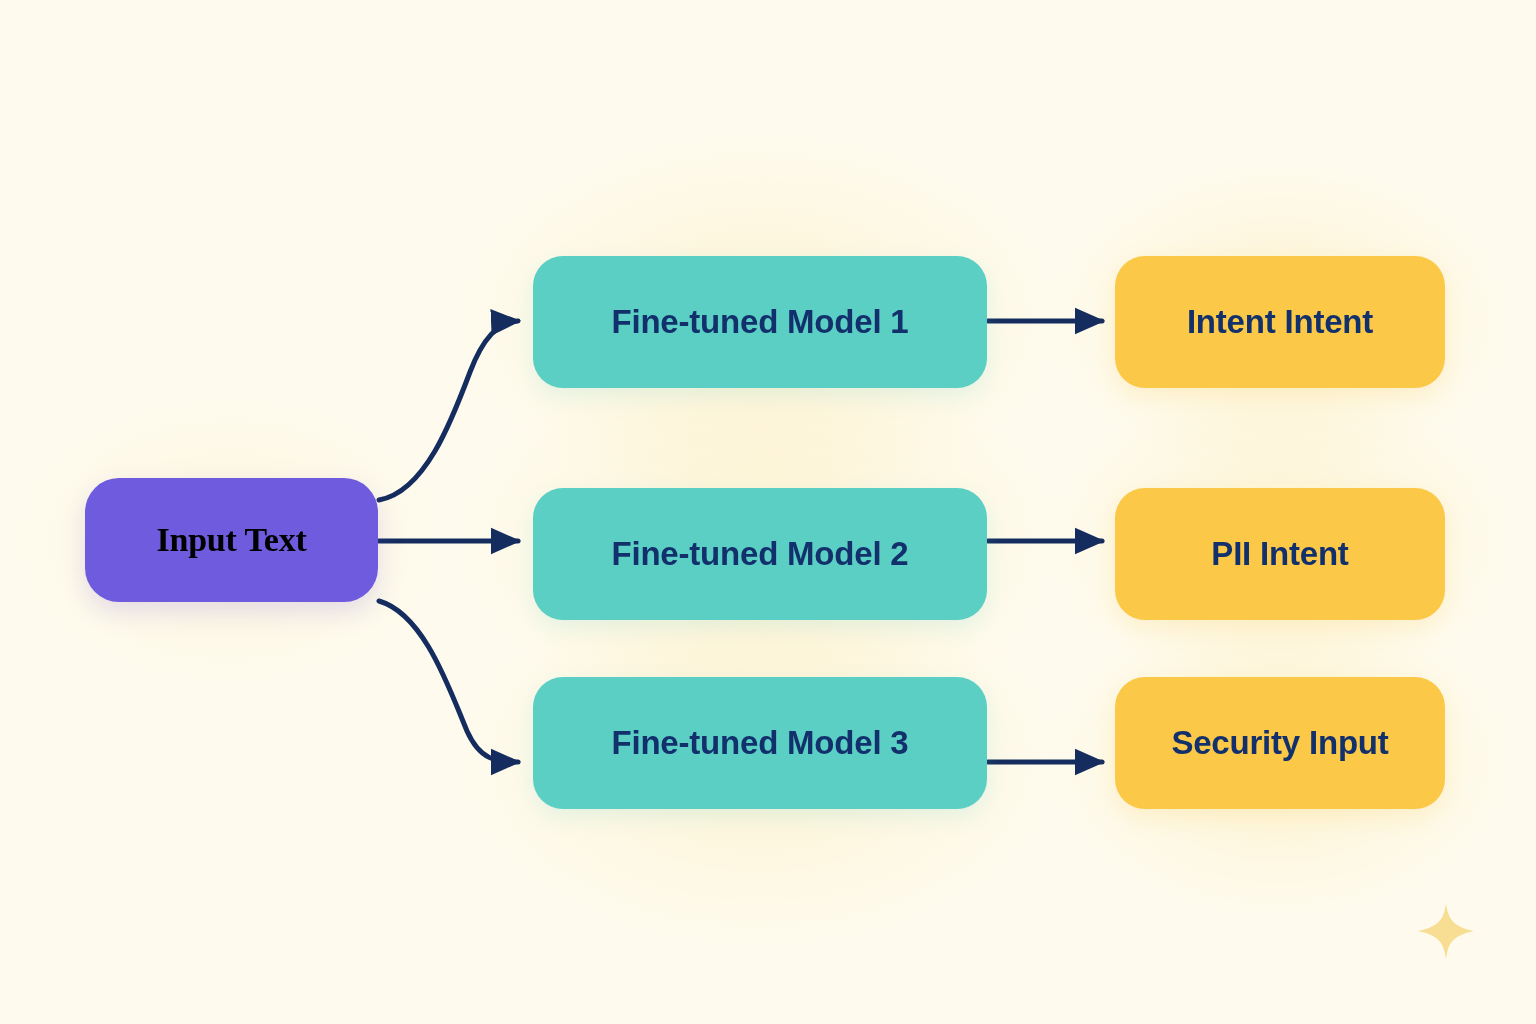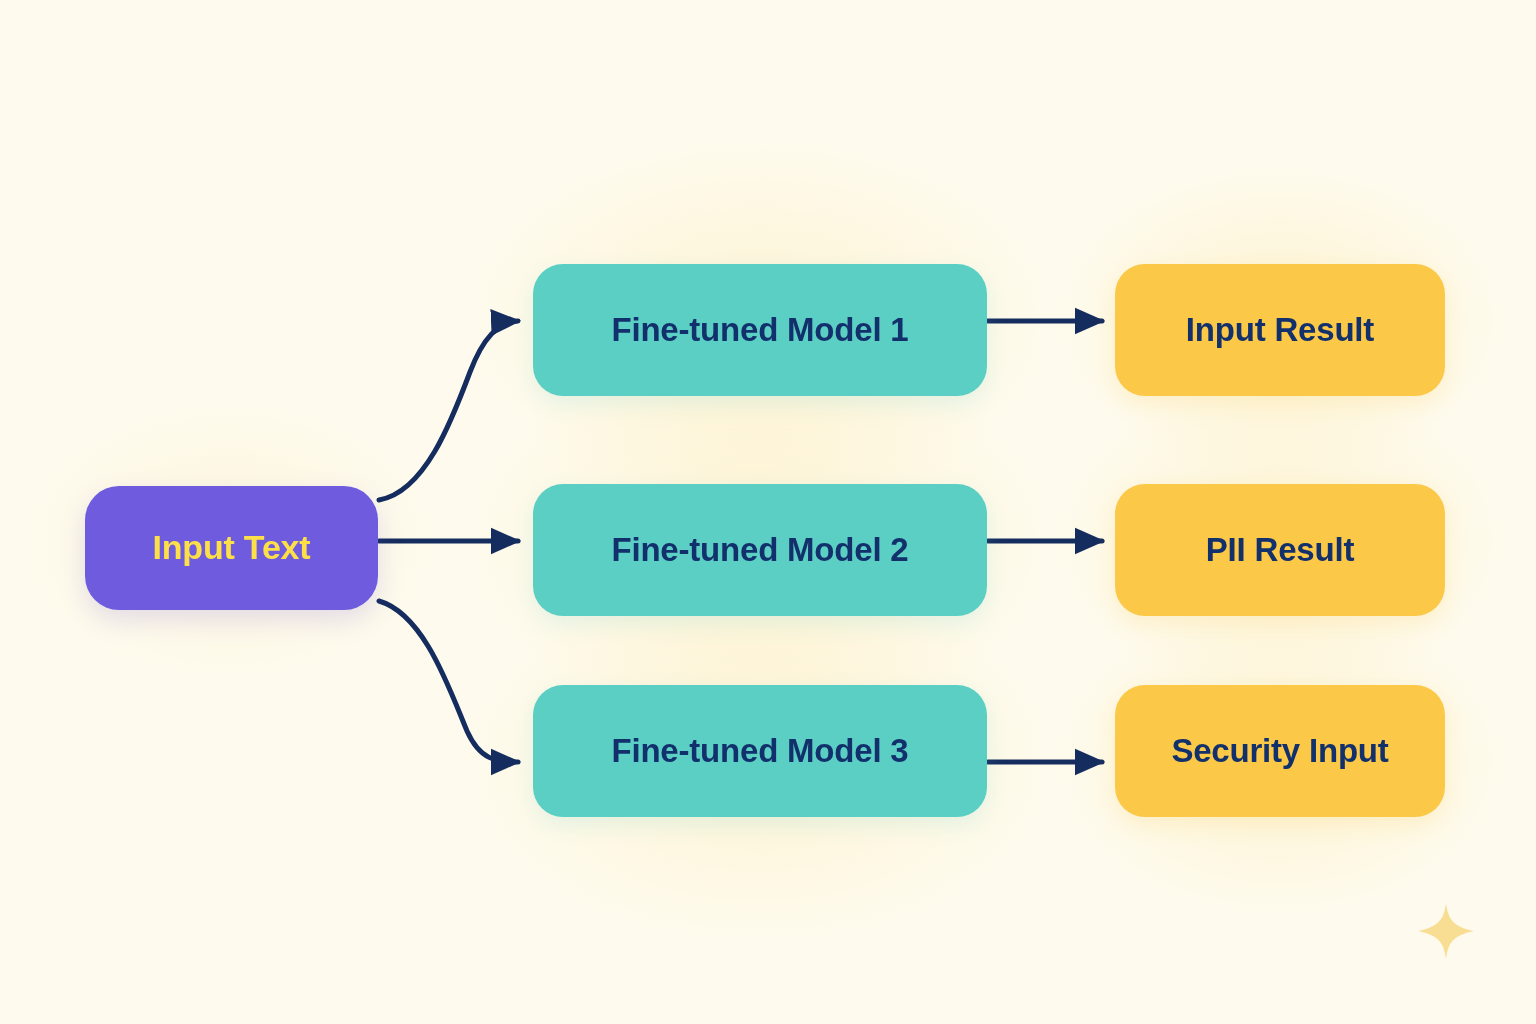--- a/index.html
+++ b/index.html
@@ -31,40 +31,40 @@
   }
   .node {
     position: absolute;
     display: flex;
     align-items: center;
     justify-content: center;
     box-sizing: border-box;
     border-radius: 30px;
     text-align: center;
     z-index: 2;
-    margin-top: 8px;
   }
   .node-label {
     font-weight: bold;
     letter-spacing: -0.2px;
     line-height: 1.1;
     white-space: nowrap;
   }
   .node-input {
     left: 85px;
     top: 478px;
     width: 293px;
     height: 124px;
     background: #6E5BDD;
     border-radius: 34px;
     box-shadow: 0 10px 26px rgba(110,91,221,0.18);
   }
   .node-input .node-label {
-    color: #fde047;
+    color: #000000;
     font-size: 34px;
+    font-family: Liberation Serif, serif;
   }
   .node-model {
     left: 533px;
     width: 454px;
     height: 132px;
     background: #5BCFC4;
     border-radius: 30px;
     box-shadow: 0 8px 22px rgba(91,207,196,0.16);
   }
   .node-result {
@@ -74,21 +74,21 @@
     background: #FBC847;
     border-radius: 30px;
     box-shadow: 0 8px 22px rgba(251,200,71,0.18);
   }
   .node-model .node-label,
   .node-result .node-label {
     color: #12306B;
     font-size: 33px;
   }
   .row-1 { top: 256px; }
-  .row-2 { top: 476px; }
+  .row-2 { top: 488px; }
   .row-3 { top: 677px; }
   #sparkle {
     position: absolute;
     left: 1417px;
     top: 902px;
     width: 58px;
     height: 58px;
     z-index: 3;
   }
 </style>
@@ -123,24 +123,24 @@
     <span class="node-label">Fine-tuned Model 1</span>
   </div>
   <div class="node node-model row-2">
     <span class="node-label">Fine-tuned Model 2</span>
   </div>
   <div class="node node-model row-3">
     <span class="node-label">Fine-tuned Model 3</span>
   </div>
 
   <div class="node node-result row-1">
-    <span class="node-label">Input Result</span>
+    <span class="node-label">Intent Intent</span>
   </div>
   <div class="node node-result row-2">
-    <span class="node-label">PII Result</span>
+    <span class="node-label">PII Intent</span>
   </div>
   <div class="node node-result row-3">
     <span class="node-label">Security Input</span>
   </div>
 
   <svg id="sparkle" viewBox="0 0 100 100" xmlns="http://www.w3.org/2000/svg">
     <path d="M50 2 C54 30 62 42 98 50 C62 58 54 70 50 98 C46 70 38 58 2 50 C38 42 46 30 50 2 Z" fill="#F8DE93"></path>
   </svg>
 
 </div>

